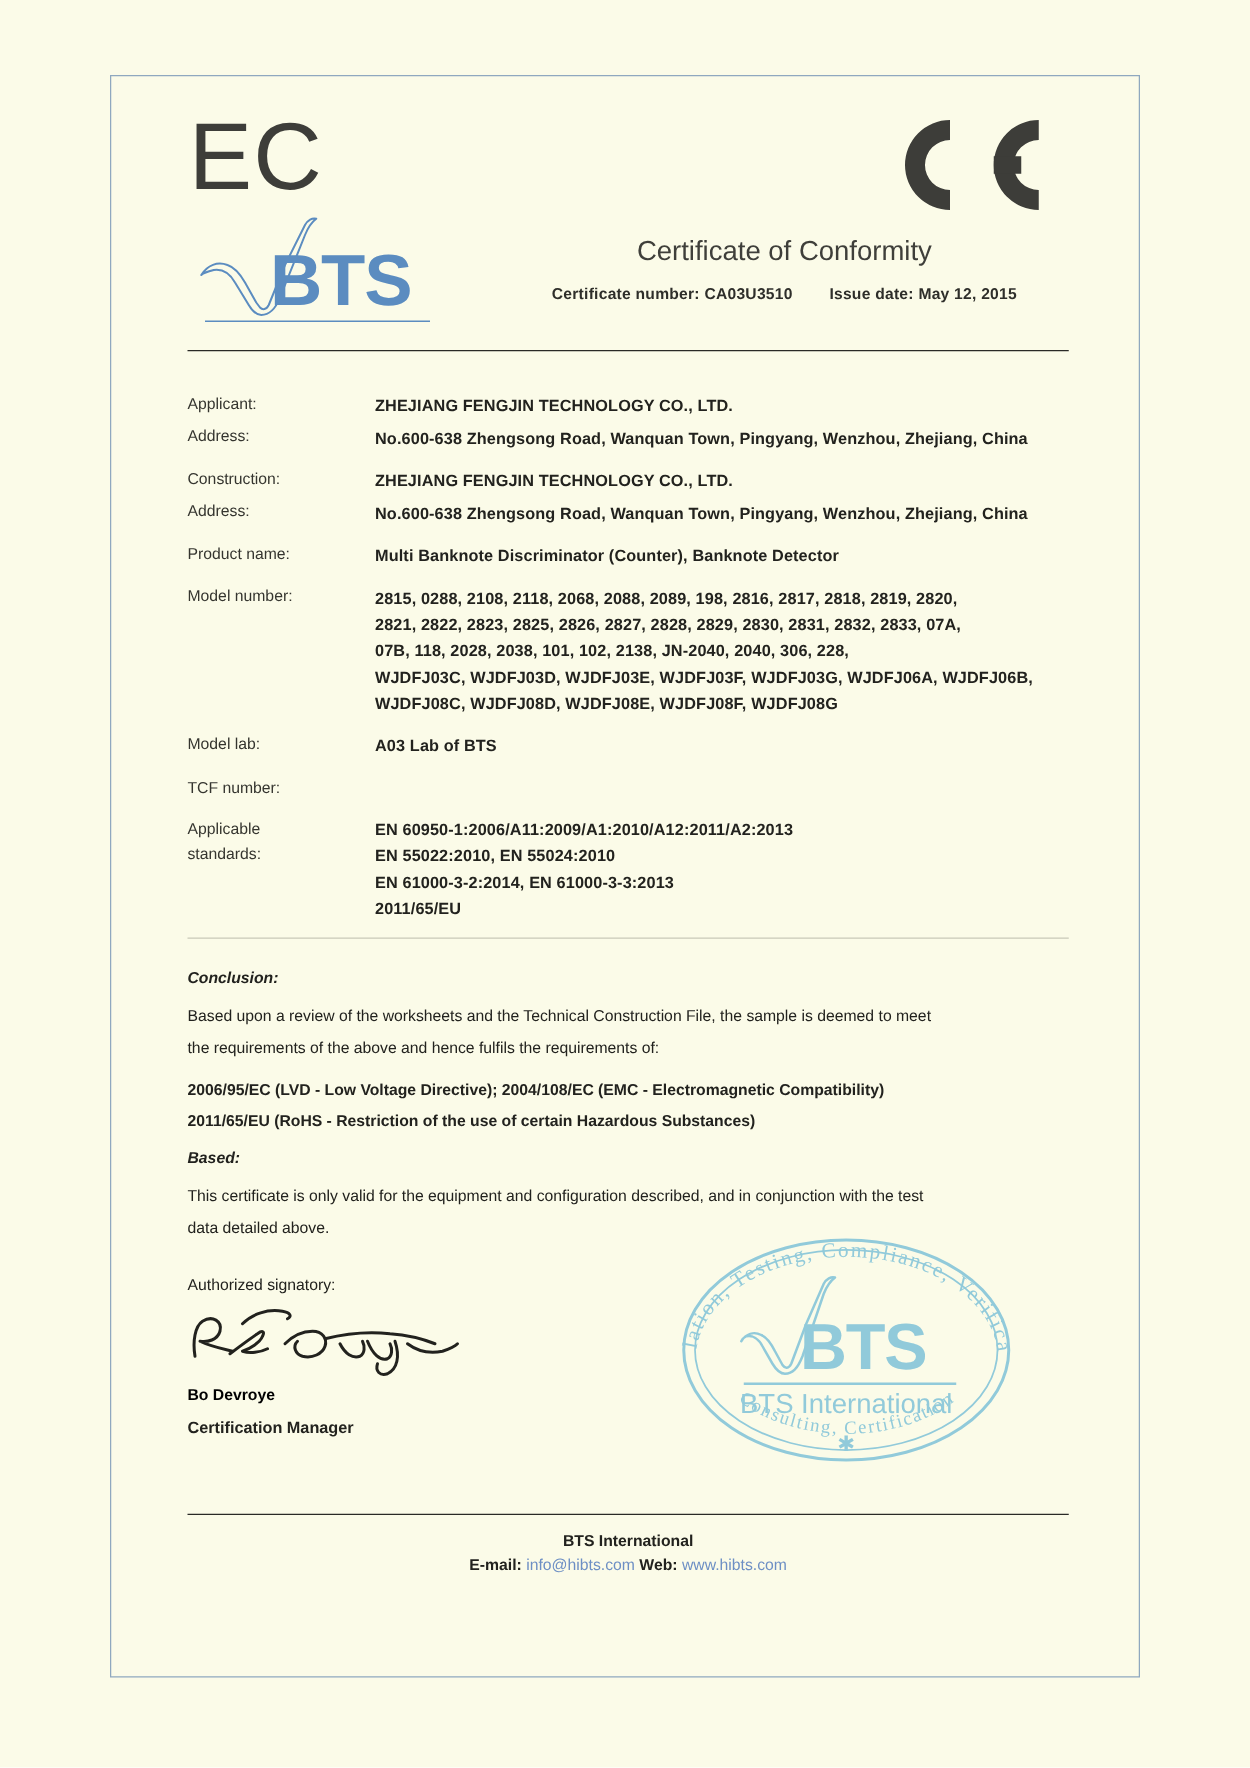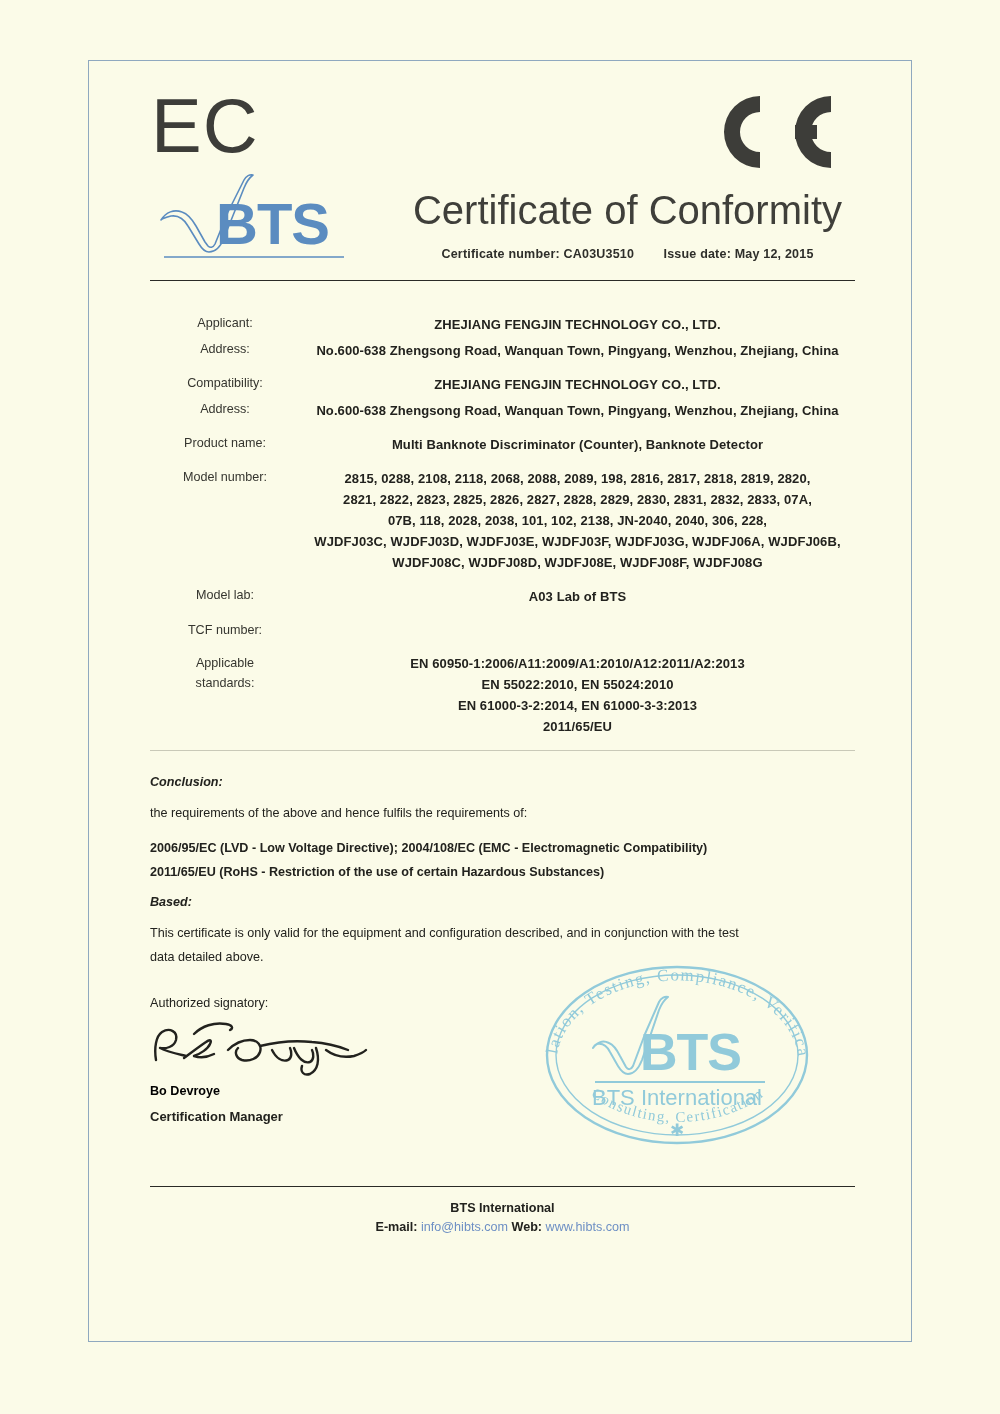--- a/index.html
+++ b/index.html
@@ -67,21 +67,21 @@
     height: 92px;
   }
   .title-block {
     position: absolute;
     left: 250px;
     top: 108px;
     width: 455px;
     text-align: center;
   }
   .cert-title {
-    font-size: 40px;
+    font-size: 22px;
     color: #3f3f3a;
     letter-spacing: 0px;
     font-weight: 400;
     white-space: nowrap;
   }
   .cert-meta {
     margin-top: 14px;
     font-size: 12.5px;
     font-weight: bold;
     color: #2e2e2a;
@@ -102,21 +102,20 @@
   }
 
   
   .fields {
     margin-top: 33px;
   }
   .row {
     display: flex;
     align-items: flex-start;
     margin-bottom: 13px;
-    text-align: center;
   }
   .row.tight { margin-bottom: 5px; }
   .row-label {
     width: 150px;
     flex: 0 0 150px;
     font-size: 12.6px;
     color: #35352f;
     line-height: 1.55;
   }
   .row-value {
@@ -272,21 +271,21 @@
         <div class="row-label">Applicant:</div>
         <div class="row-value">ZHEJIANG FENGJIN TECHNOLOGY CO., LTD.</div>
       </div>
 
       <div class="row">
         <div class="row-label">Address:</div>
         <div class="row-value">No.600-638 Zhengsong Road, Wanquan Town, Pingyang, Wenzhou, Zhejiang, China</div>
       </div>
 
       <div class="row tight">
-        <div class="row-label">Compatibility:</div>
+        <div class="row-label">Construction:</div>
         <div class="row-value">ZHEJIANG FENGJIN TECHNOLOGY CO., LTD.</div>
       </div>
 
       <div class="row">
         <div class="row-label">Address:</div>
         <div class="row-value">No.600-638 Zhengsong Road, Wanquan Town, Pingyang, Wenzhou, Zhejiang, China</div>
       </div>
 
       <div class="row">
         <div class="row-label">Product name:</div>
@@ -326,20 +325,21 @@
           </div>
       </div>
 
     </div>
 
     <div class="rule-light"></div>
 
     <div class="section">
       <div class="sec-head">Conclusion:</div>
       <div class="para">
+          <span class="pline">Based upon a review of the worksheets and the Technical Construction File, the sample is deemed to meet</span>
           <span class="pline">the requirements of the above and hence fulfils the requirements of:</span>
         </div>
       <div class="para bold">
           <span class="pline">2006/95/EC (LVD - Low Voltage Directive); 2004/108/EC (EMC - Electromagnetic Compatibility)</span>
           <span class="pline">2011/65/EU (RoHS - Restriction of the use of certain Hazardous Substances)</span>
         </div>
 
       <div class="sec-head">Based:</div>
       <div class="para">
           <span class="pline">This certificate is only valid for the equipment and configuration described, and in conjunction with the test</span>

